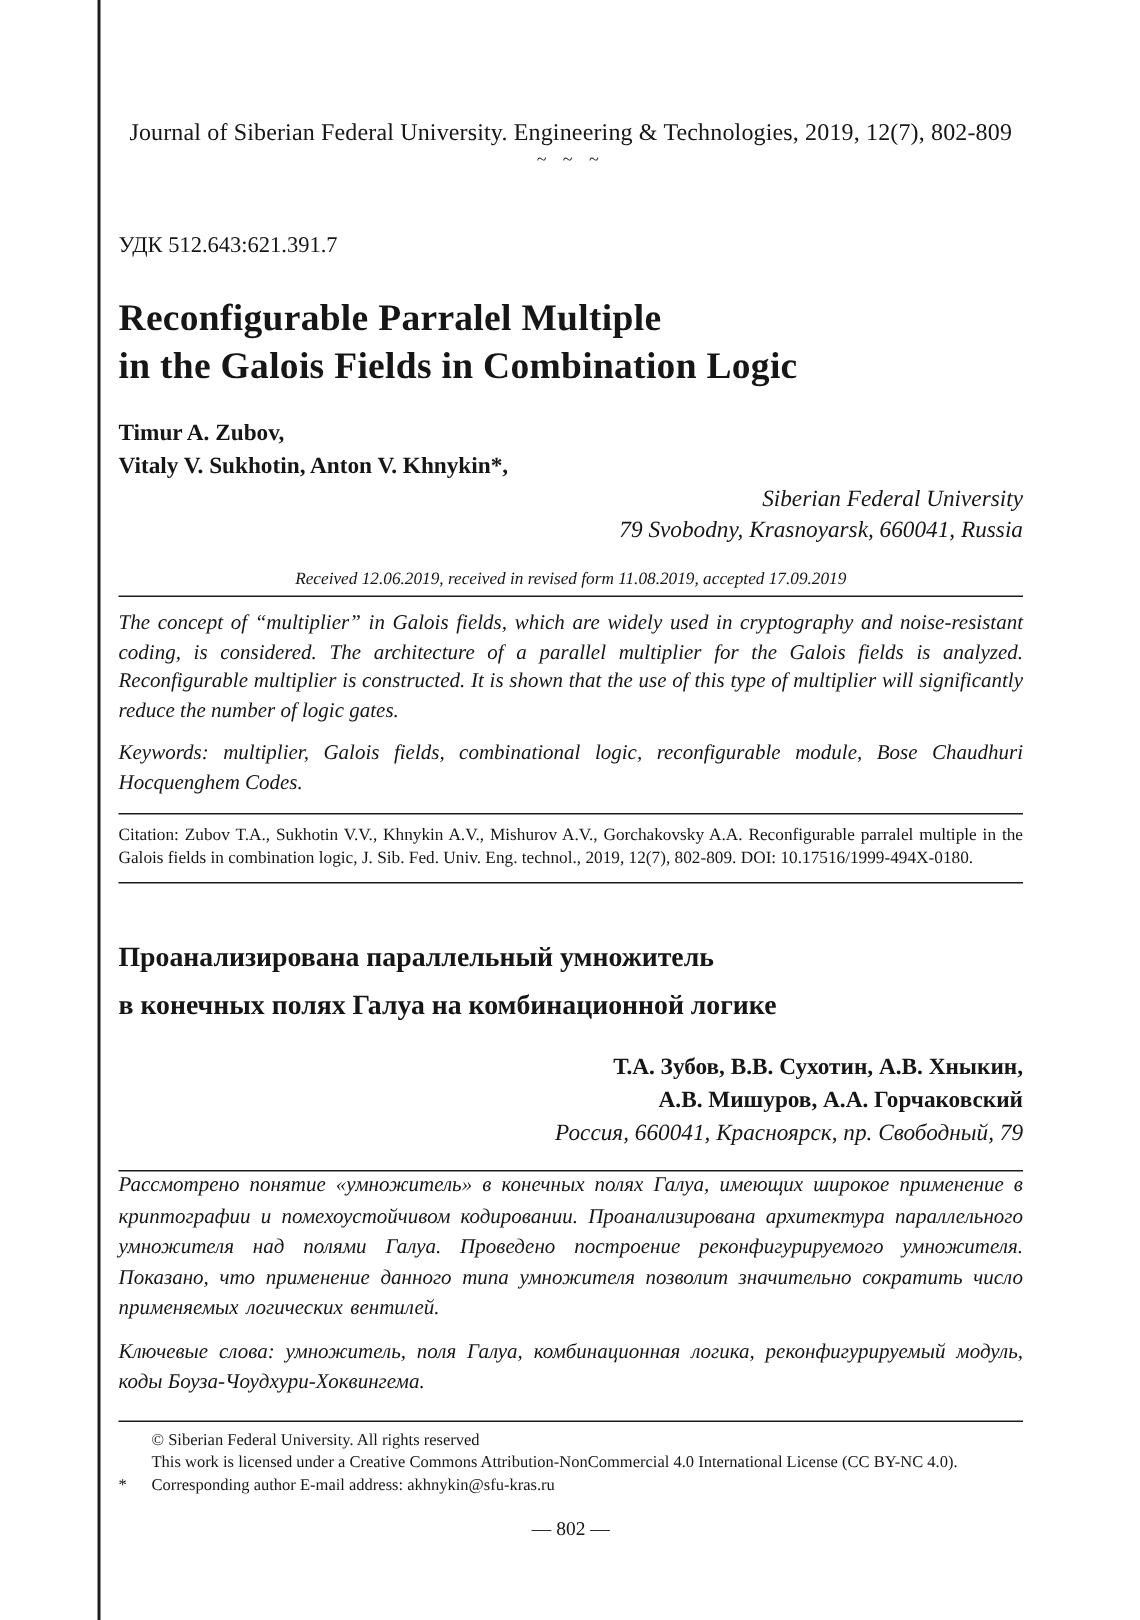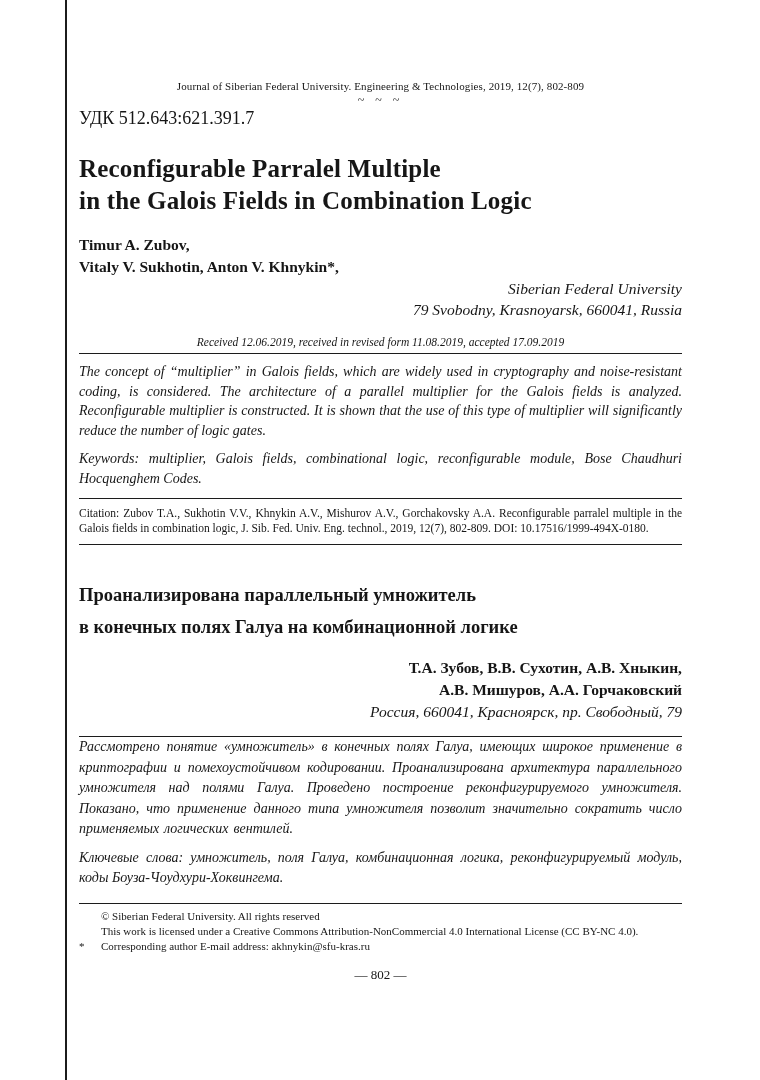--- a/index.html
+++ b/index.html
@@ -18,31 +18,32 @@
     background: #1c1c1c;
   }
   .content {
     position: absolute;
     left: 79px; top: 0;
     width: 603px;
   }
   .journal-header {
     margin-top: 80px;
     text-align: center;
-    font-size: 11px;
+    font-size: 16px;
     letter-spacing: 0.1px;
   }
   .ornament {
     text-align: center;
     font-size: 12px;
     letter-spacing: 4px;
     margin-top: 1px;
   }
   .udk {
-    font-size: 18px;
+    margin-top: 42px;
+    font-size: 15px;
   }
   .title-en {
     margin-top: 24px;
     font-size: 25px;
     font-weight: bold;
     line-height: 32px;
     letter-spacing: 0.2px;
   }
   .authors-en {
     margin-top: 17px;

